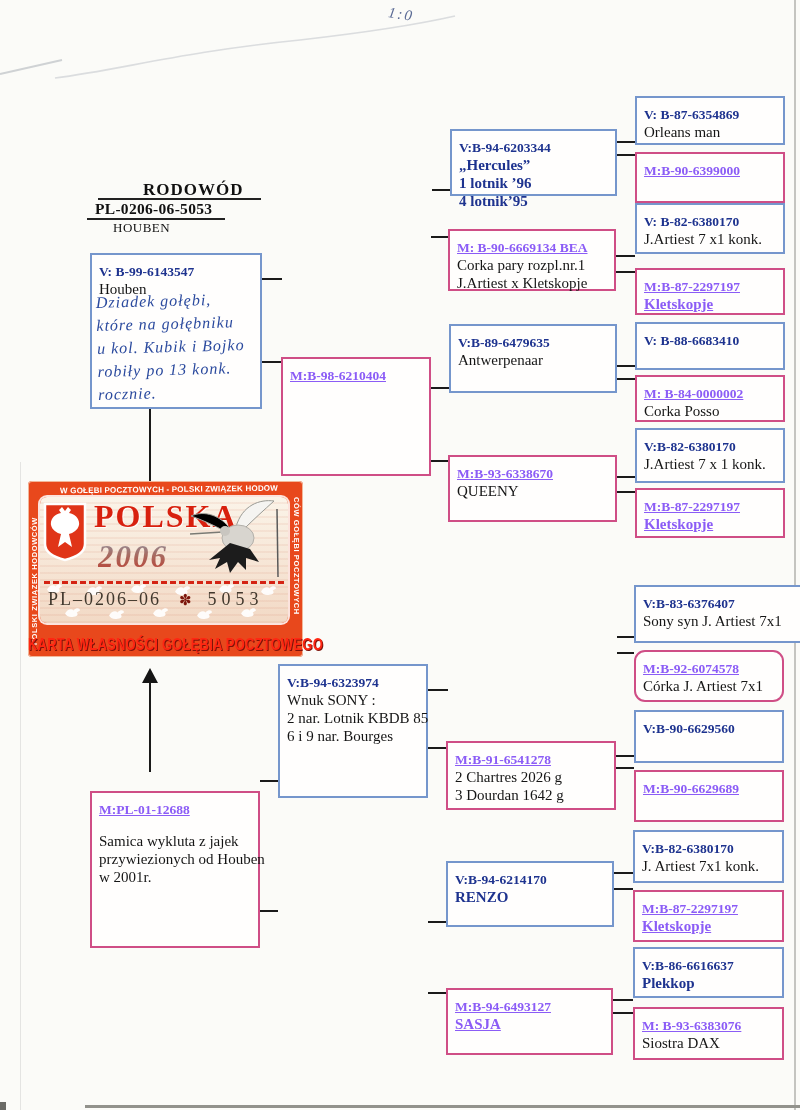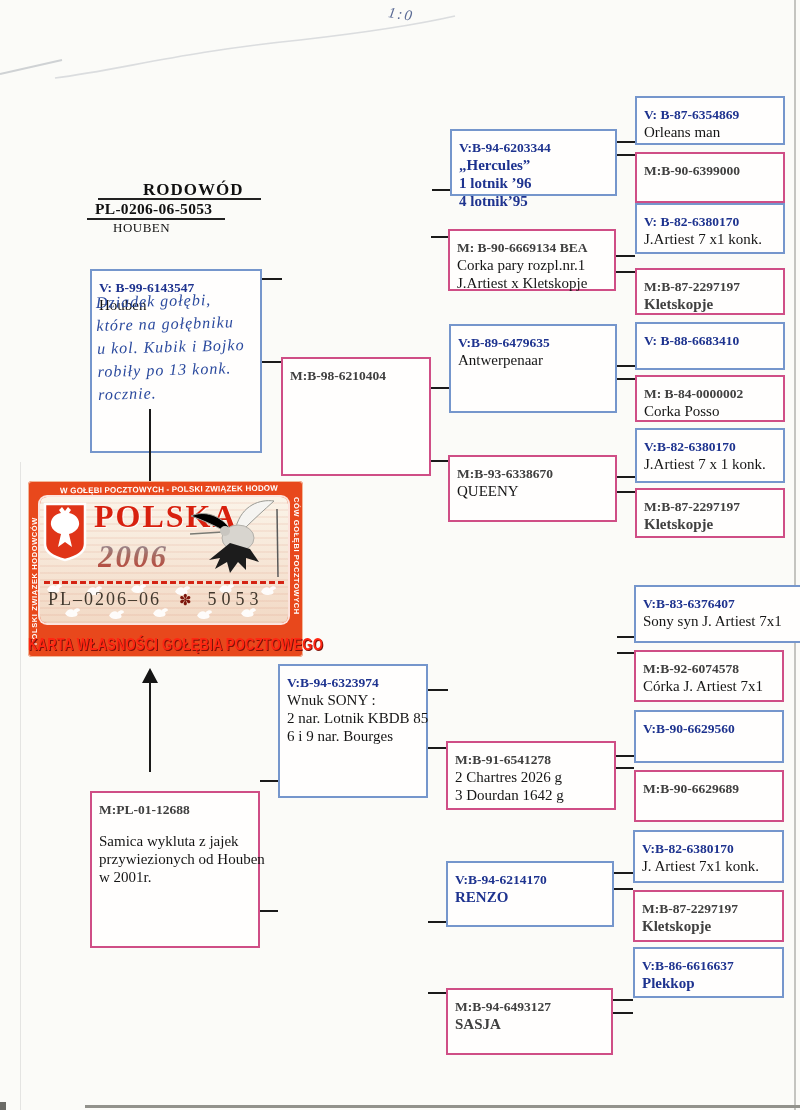--- a/index.html
+++ b/index.html
@@ -7,21 +7,21 @@
   .page{position:absolute;inset:0;}
 
   
   .node{position:absolute;background:#fffefd;border:2px solid;box-sizing:border-box;
         padding:9px 4px 0 7px;line-height:1.2;overflow:visible;}
   .node.b{border-color:#7596cc;}
   .node.p{border-color:#cf4e86;}
   .nid{font-weight:700;font-size:13.5px;white-space:nowrap;}
   .nl{font-size:15px;color:#151515;white-space:nowrap;}
   .t-b{color:#1e338f;}
-  .t-p{color:#404040;}
+  .t-p{color:#8b5cf6;text-decoration:underline;}
   .t-k{color:#151515;}
   .bold{font-weight:700;}
   .gap{margin-top:14px;}
 
   
   .wire{position:absolute;background:#1a1a1a;}
   .wh{height:2px;} .wv{width:2px;}
   .arrow-up{position:absolute;width:0;height:0;border-left:8px solid transparent;
     border-right:8px solid transparent;border-bottom:15px solid #151515;}
 
@@ -93,21 +93,21 @@
   <div class="edge-bottom"></div>
   <div class="corner-bl"></div>
   <div class="fold-line"></div>
 
   <div class="t-rodowod">RODOWÓD</div>
   <div class="rule" style="left:98px;top:198px;width:163px;"></div>
   <div class="t-reg">PL-0206-06-5053</div>
   <div class="rule" style="left:87px;top:218px;width:138px;"></div>
   <div class="t-name">HOUBEN</div>
 
-  <div class="node b" style="left:90px;top:253px;width:172px;height:184px;margin-top:16px;">
+  <div class="node b" style="left:90px;top:253px;width:172px;height:156px;">
     <div class="nid t-b">V: B-99-6143547</div>
     <div class="nl t-k">Houben</div>
   </div>
   <div class="hand">
     <div>Dziadek gołębi,</div>
     <div>które na gołębniku</div>
     <div>u kol. Kubik i Bojko</div>
     <div>robiły po 13 konk.</div>
     <div>rocznie.</div>
   </div>
@@ -133,21 +133,21 @@
     <div class="nid t-b">V:B-94-6203344</div>
     <div class="nl t-b bold">„Hercules”</div>
     <div class="nl t-b bold">1 lotnik ’96</div>
     <div class="nl t-b bold">4 lotnik’95</div>
   </div>
   <div class="node p" style="left:448px;top:229px;width:168px;height:62px;">
     <div class="nid t-p">M: B-90-6669134 BEA</div>
     <div class="nl t-k">Corka pary rozpl.nr.1</div>
     <div class="nl t-k">J.Artiest x Kletskopje</div>
   </div>
-  <div class="node b" style="left:449px;top:324px;width:168px;height:89px;">
+  <div class="node b" style="left:449px;top:324px;width:168px;height:69px;">
     <div class="nid t-b">V:B-89-6479635</div>
     <div class="nl t-k">Antwerpenaar</div>
   </div>
   <div class="node p" style="left:448px;top:455px;width:169px;height:67px;">
     <div class="nid t-p">M:B-93-6338670</div>
     <div class="nl t-k">QUEENY</div>
   </div>
   <div class="node p" style="left:446px;top:741px;width:170px;height:69px;">
     <div class="nid t-p">M:B-91-6541278</div>
     <div class="nl t-k">2 Chartres 2026 g</div>
@@ -189,41 +189,45 @@
     <div class="nl t-k">J.Artiest 7 x 1 konk.</div>
   </div>
   <div class="node p" style="left:635px;top:488px;width:150px;height:50px;">
     <div class="nid t-p">M:B-87-2297197</div>
     <div class="nl t-p bold">Kletskopje</div>
   </div>
   <div class="node b" style="left:634px;top:585px;width:182px;height:58px;">
     <div class="nid t-b">V:B-83-6376407</div>
     <div class="nl t-k">Sony syn J. Artiest 7x1</div>
   </div>
-  <div class="node p" style="left:634px;top:650px;width:150px;height:52px;">
+  <div class="node p" style="left:634px;top:650px;width:150px;height:52px;border-radius:11px;">
     <div class="nid t-p">M:B-92-6074578</div>
     <div class="nl t-k">Córka J. Artiest 7x1</div>
   </div>
   <div class="node b" style="left:634px;top:710px;width:150px;height:53px;">
     <div class="nid t-b">V:B-90-6629560</div>
   </div>
   <div class="node p" style="left:634px;top:770px;width:150px;height:52px;">
     <div class="nid t-p">M:B-90-6629689</div>
   </div>
   <div class="node b" style="left:633px;top:830px;width:151px;height:53px;">
     <div class="nid t-b">V:B-82-6380170</div>
     <div class="nl t-k">J. Artiest 7x1 konk.</div>
   </div>
   <div class="node p" style="left:633px;top:890px;width:151px;height:52px;">
     <div class="nid t-p">M:B-87-2297197</div>
     <div class="nl t-p bold">Kletskopje</div>
   </div>
   <div class="node b" style="left:633px;top:947px;width:151px;height:51px;">
     <div class="nid t-b">V:B-86-6616637</div>
     <div class="nl t-b bold">Plekkop</div>
+  </div>
+  <div class="node p" style="left:633px;top:1007px;width:151px;height:53px;">
+    <div class="nid t-p">M: B-93-6383076</div>
+    <div class="nl t-k">Siostra DAX</div>
   </div>
 
   <div class="wire wh" style="left:262px;top:278px;width:20px;"></div>
   <div class="wire wh" style="left:262px;top:361px;width:19px;"></div>
   <div class="wire wh" style="left:260px;top:780px;width:18px;"></div>
   <div class="wire wh" style="left:260px;top:910px;width:18px;"></div>
   <div class="wire wh" style="left:432px;top:189px;width:18px;"></div>
   <div class="wire wh" style="left:431px;top:236px;width:17px;"></div>
   <div class="wire wh" style="left:431px;top:387px;width:18px;"></div>
   <div class="wire wh" style="left:431px;top:460px;width:17px;"></div>

